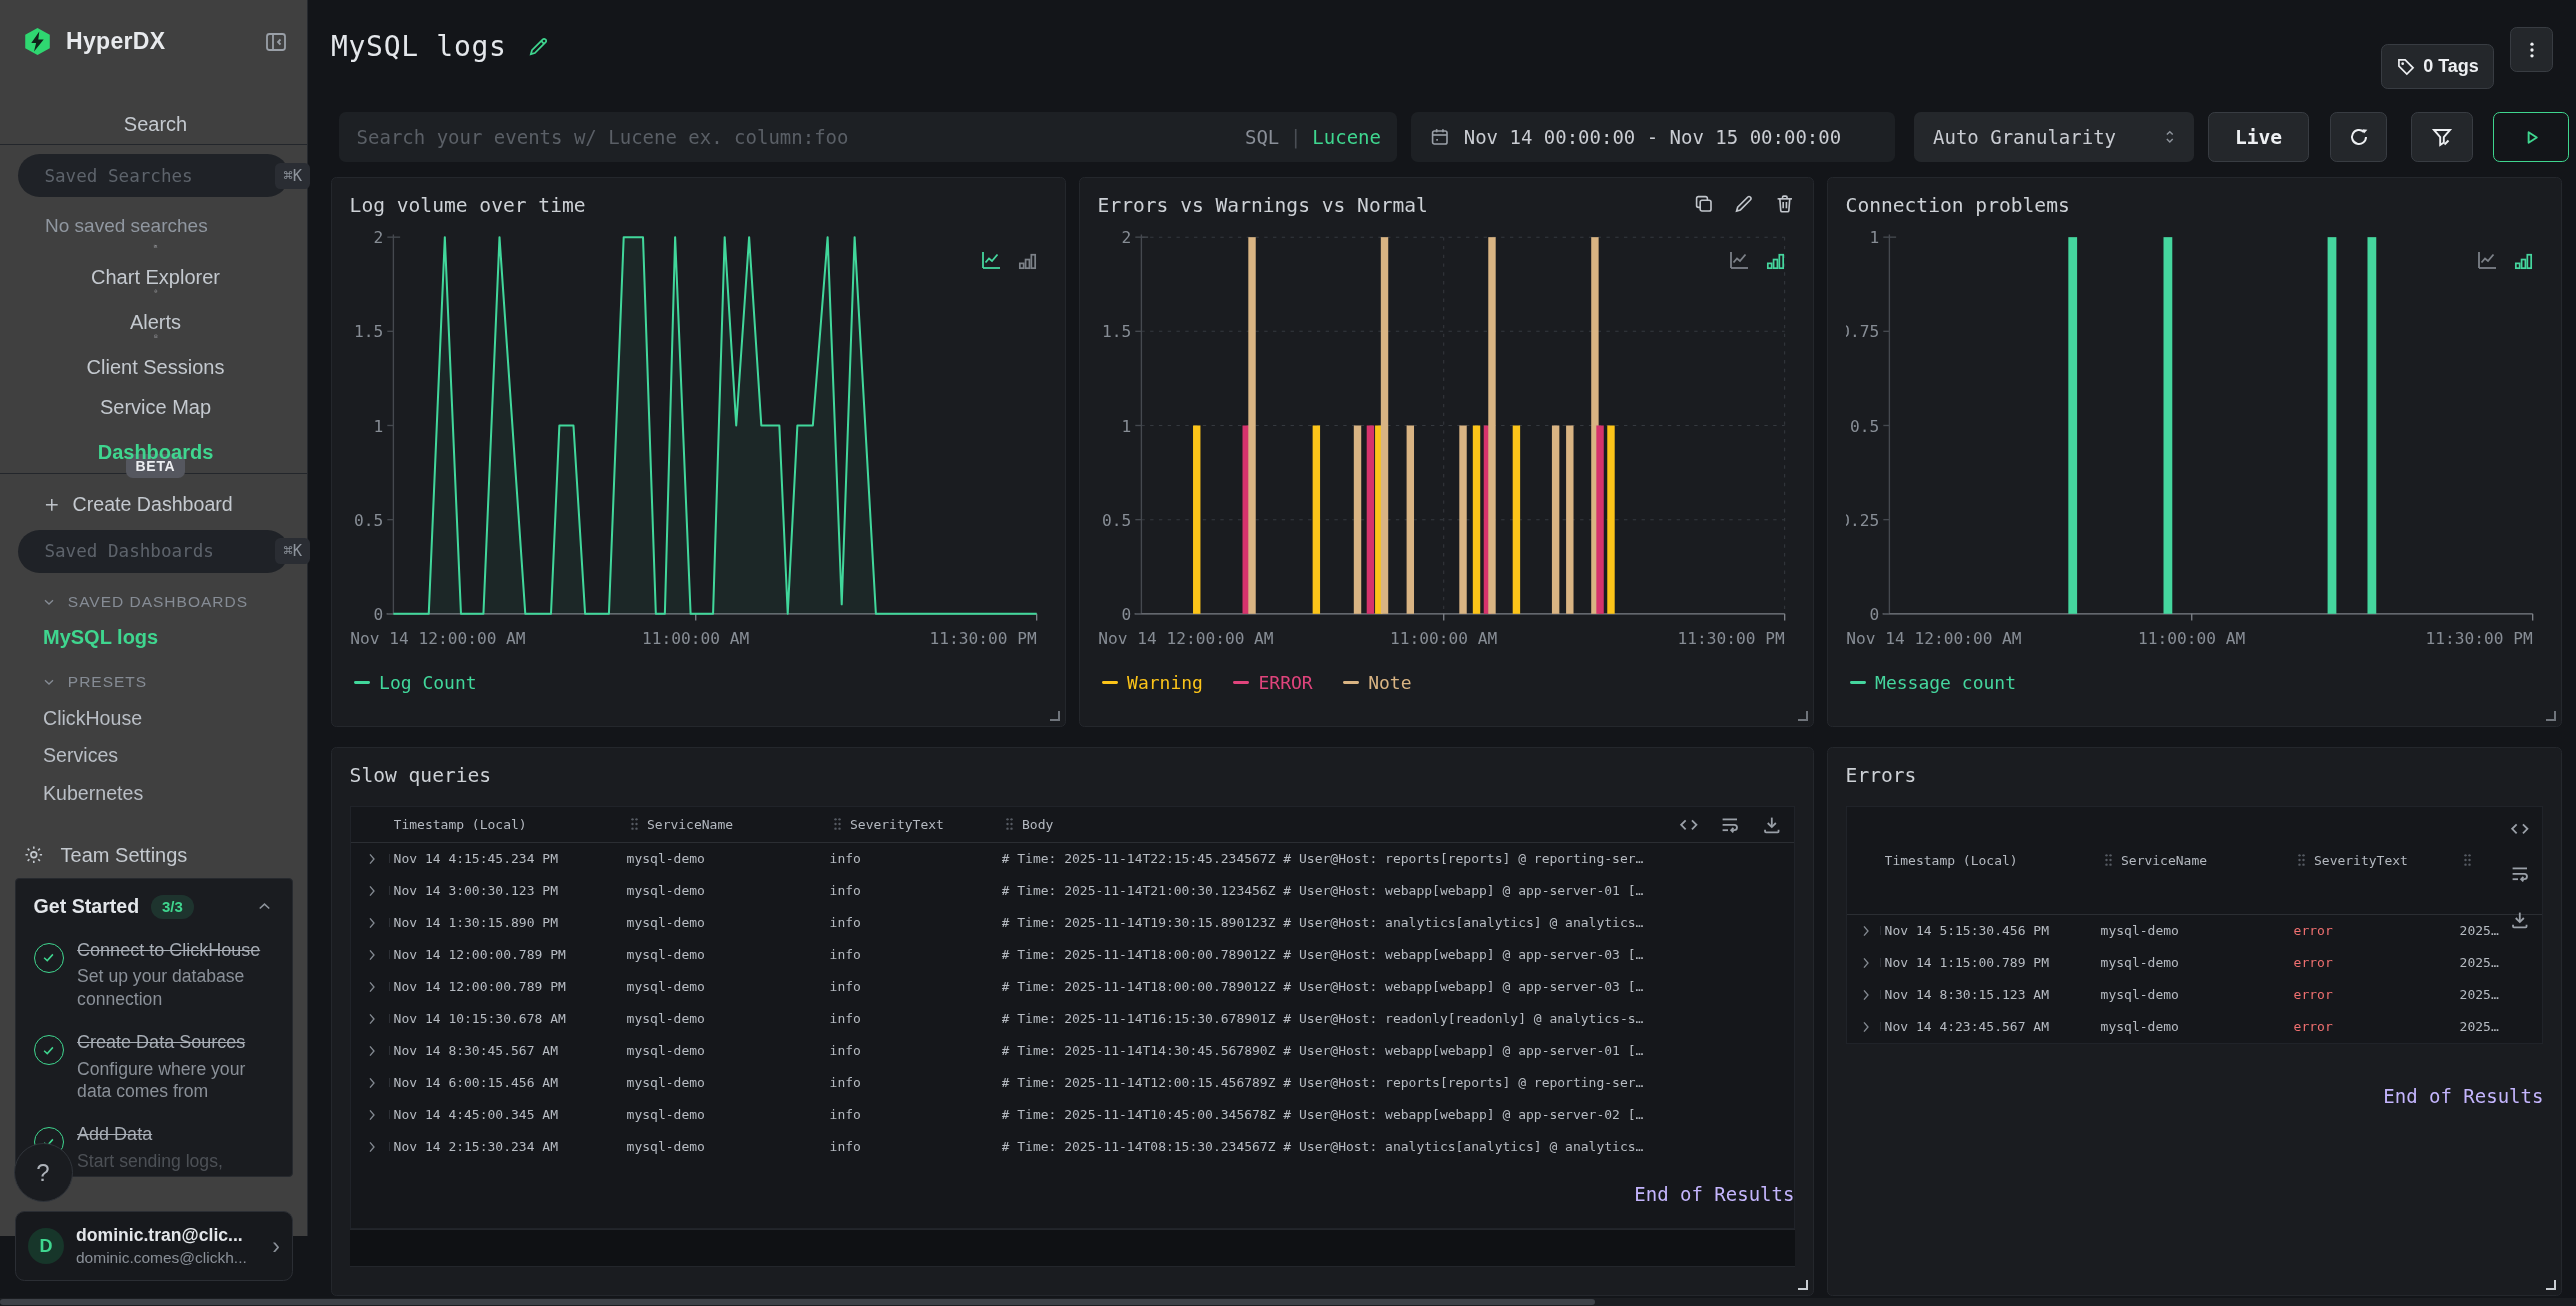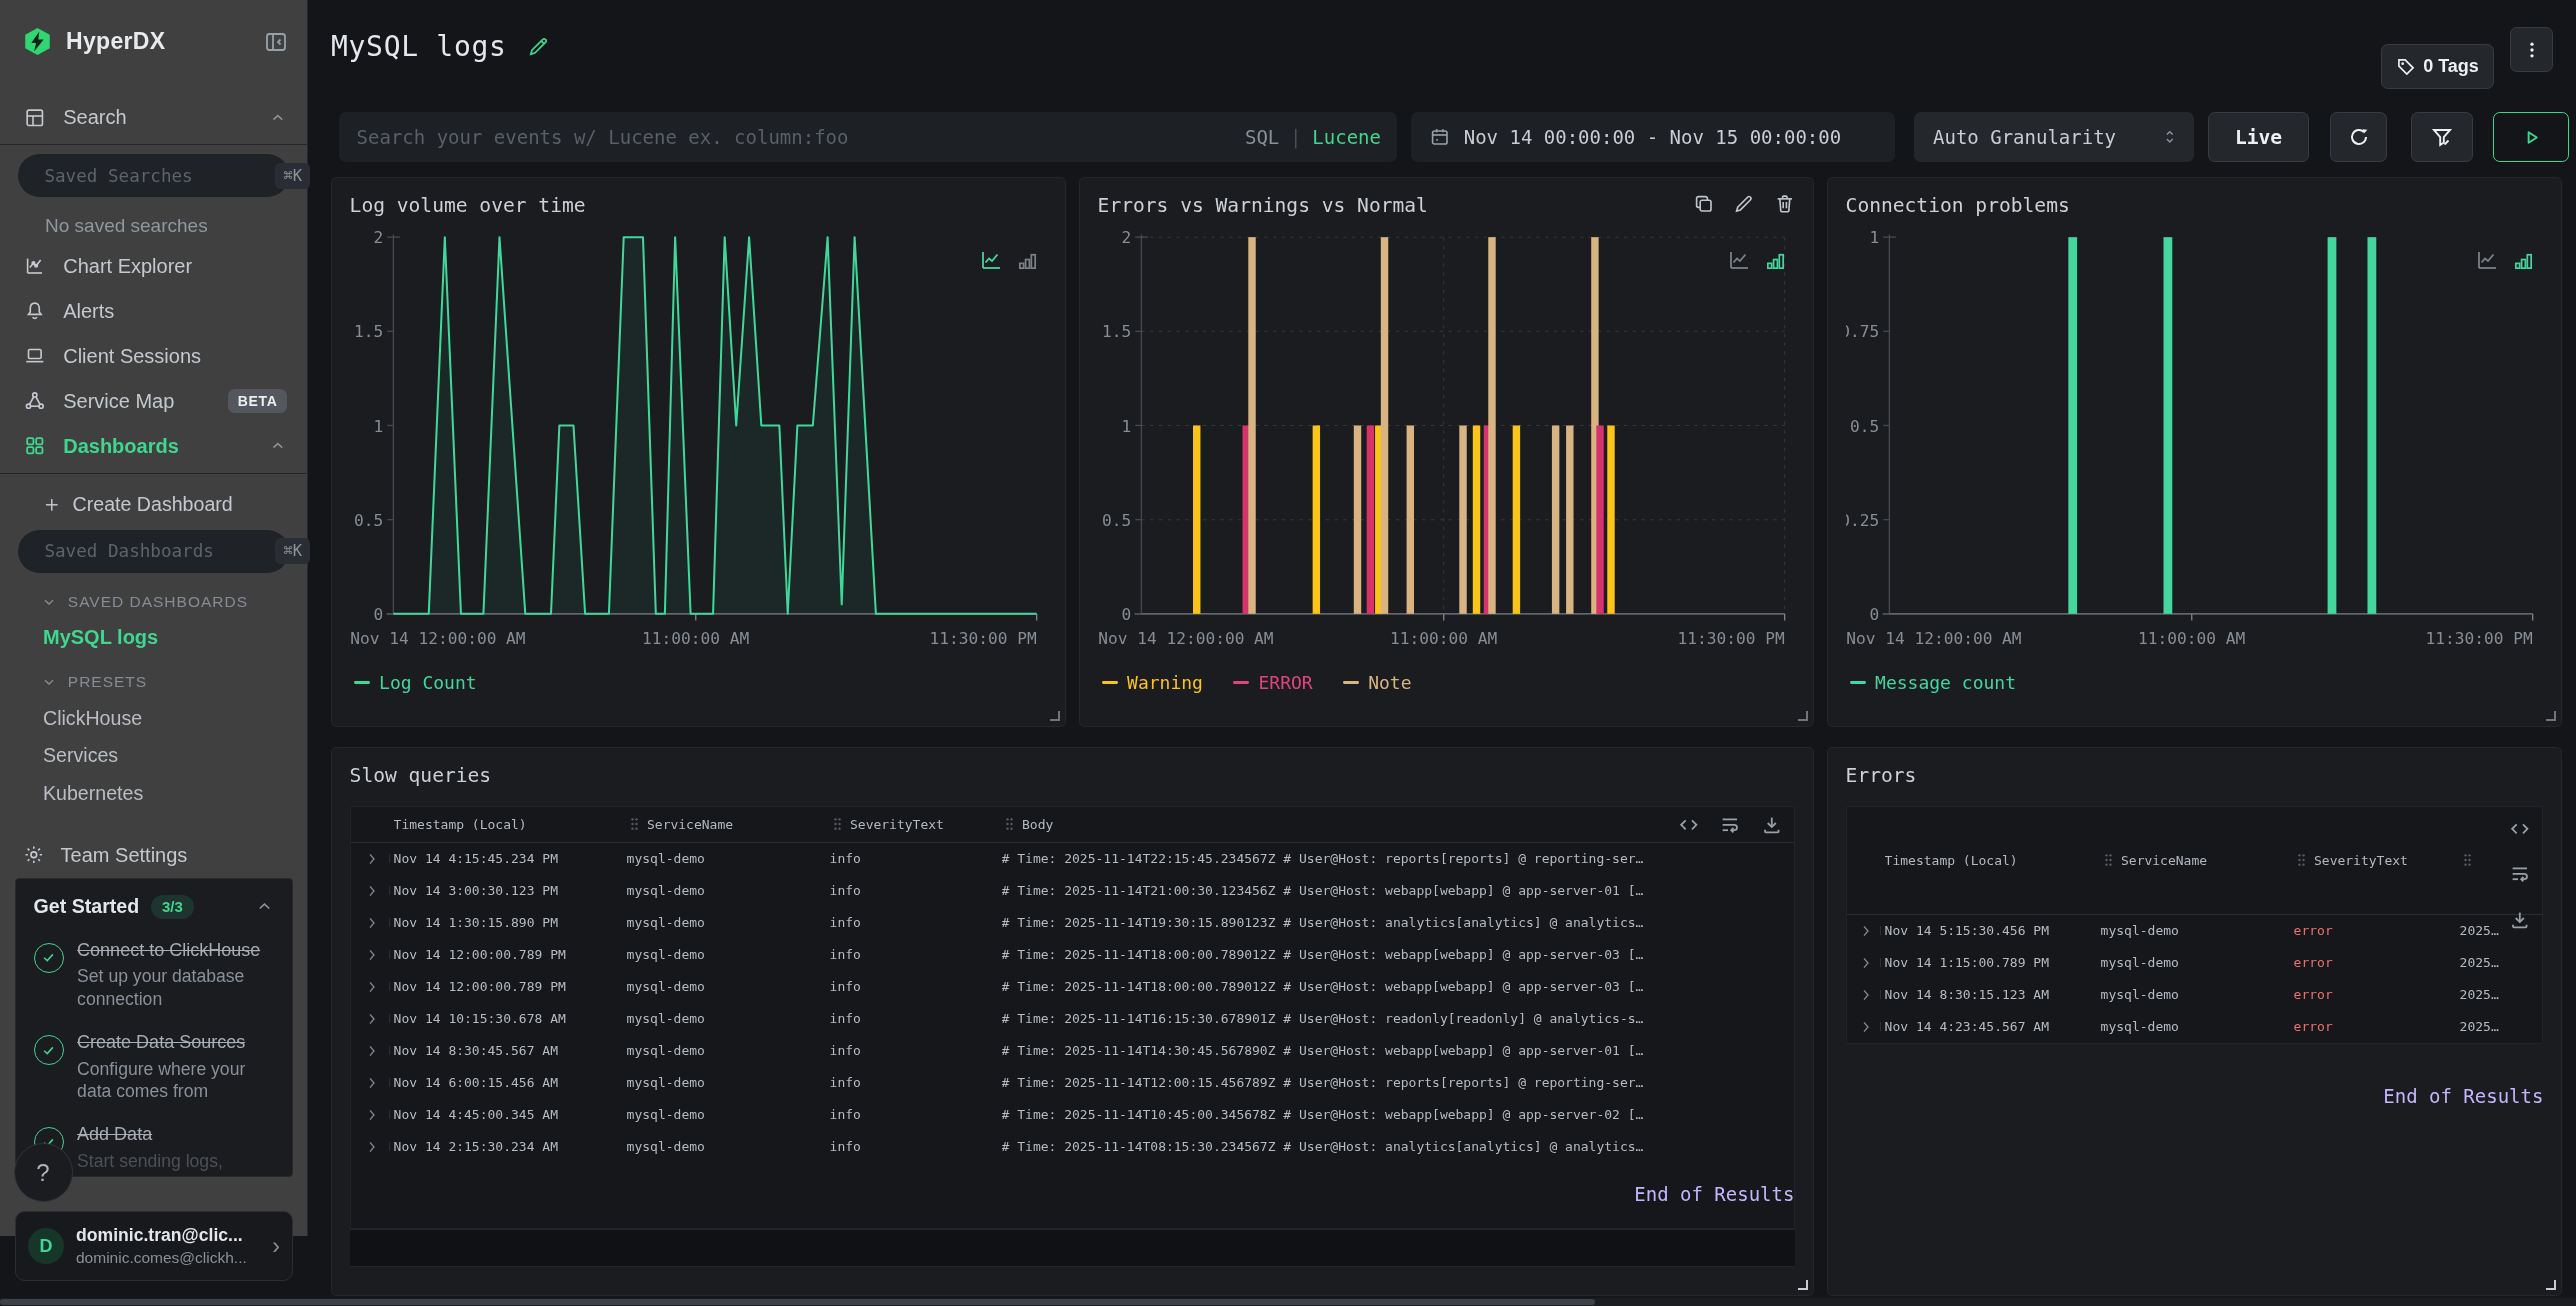--- a/index.html
+++ b/index.html
@@ -6,21 +6,21 @@
   html,body { width:2576px; height:1307px; background:#131519; overflow:hidden;
     font-family:"Liberation Sans", sans-serif; color:#d6dae0; }
   .mono { font-family:"DejaVu Sans Mono", monospace; }
 
   
   #sidebar { position:absolute; left:0; top:0; width:308px; height:1236px;
     background:#404040; border-right:0.7px solid #26292e; }
   .brand-row { display:flex; align-items:center; gap:13.5px; padding:26px 19px 0 21.6px; }
   .brand-name { font-size:23px; font-weight:bold; color:#e8eaed; letter-spacing:0.3px; flex:1; }
   .sb-item { display:flex; align-items:center; gap:17.6px; padding:0 20px 0 24px; height:45px;
-    font-size:20px; color:#c4c9cf; cursor:pointer; }
+    font-size:20px; color:#c4c9cf; cursor:pointer;flex-direction:column; }
   .sb-item .grow { flex:1; }
   .sb-item.active { color:#3fd68f; font-weight:bold; }
   .sb-divider { height:0.7px; background:#23262b; margin:4px 0; }
   .pill { position:relative; margin:9.5px 17.6px 0 17.6px; height:43px; background:#1f2227;
     border-radius:675px; display:flex; align-items:center; padding:0 13.5px 0 16px; }
   .pill input { background:transparent; border:none; outline:none; color:#5d636b;
     font-size:17.6px; font-family:"DejaVu Sans Mono",monospace; flex:1; margin-left:10.8px; }
   .pill input::placeholder { color:#5d636b; }
   .kbd { background:#2a2d33; color:#8d939b; font-size:15.5px; border-radius:5.4px;
     padding:4px 8px; font-family:"DejaVu Sans Mono",monospace; }

